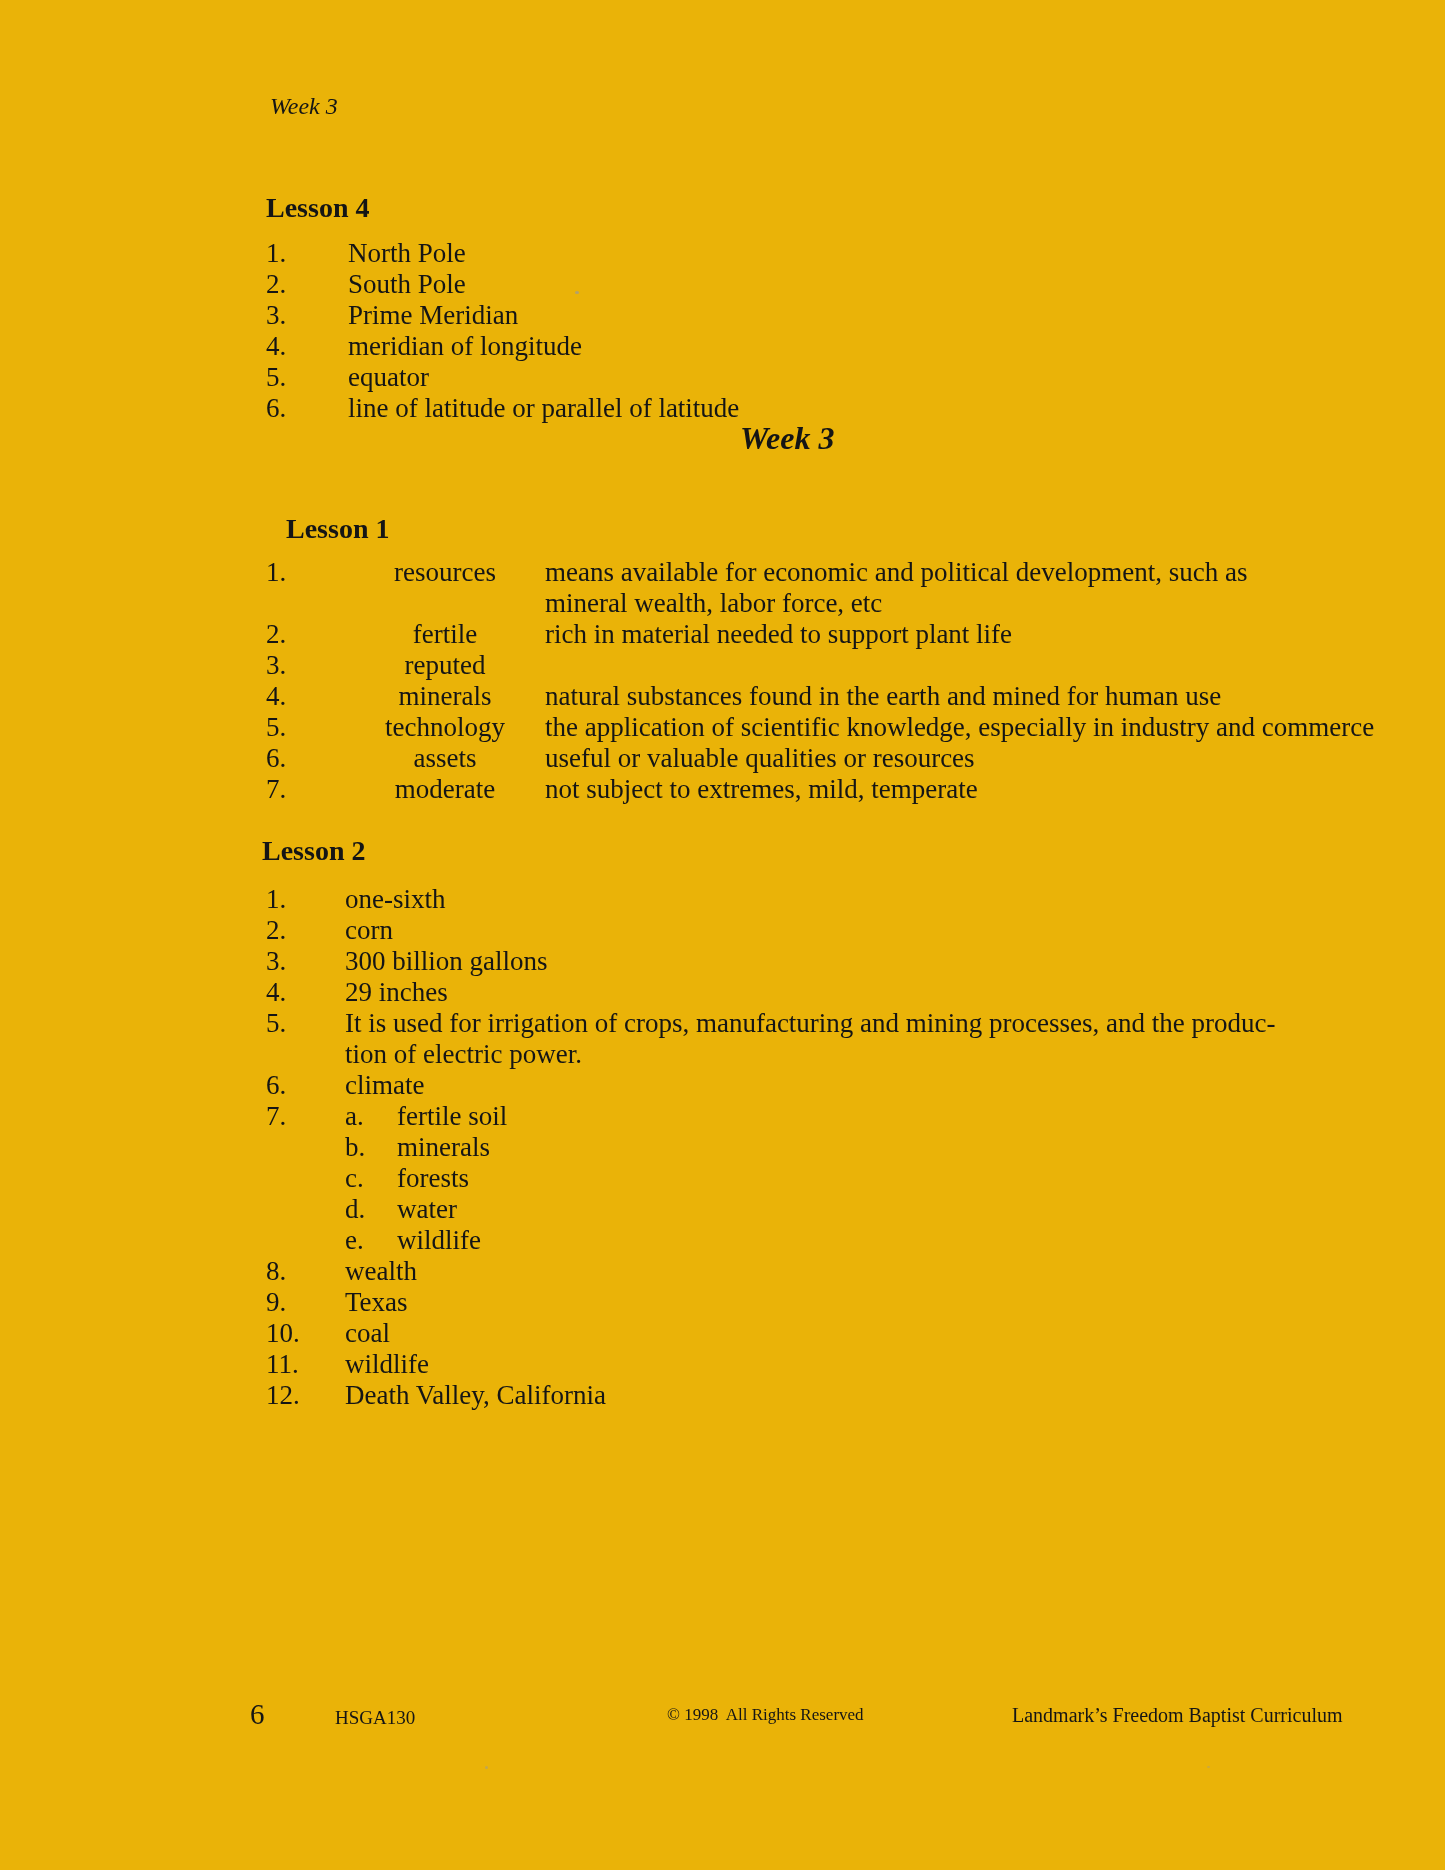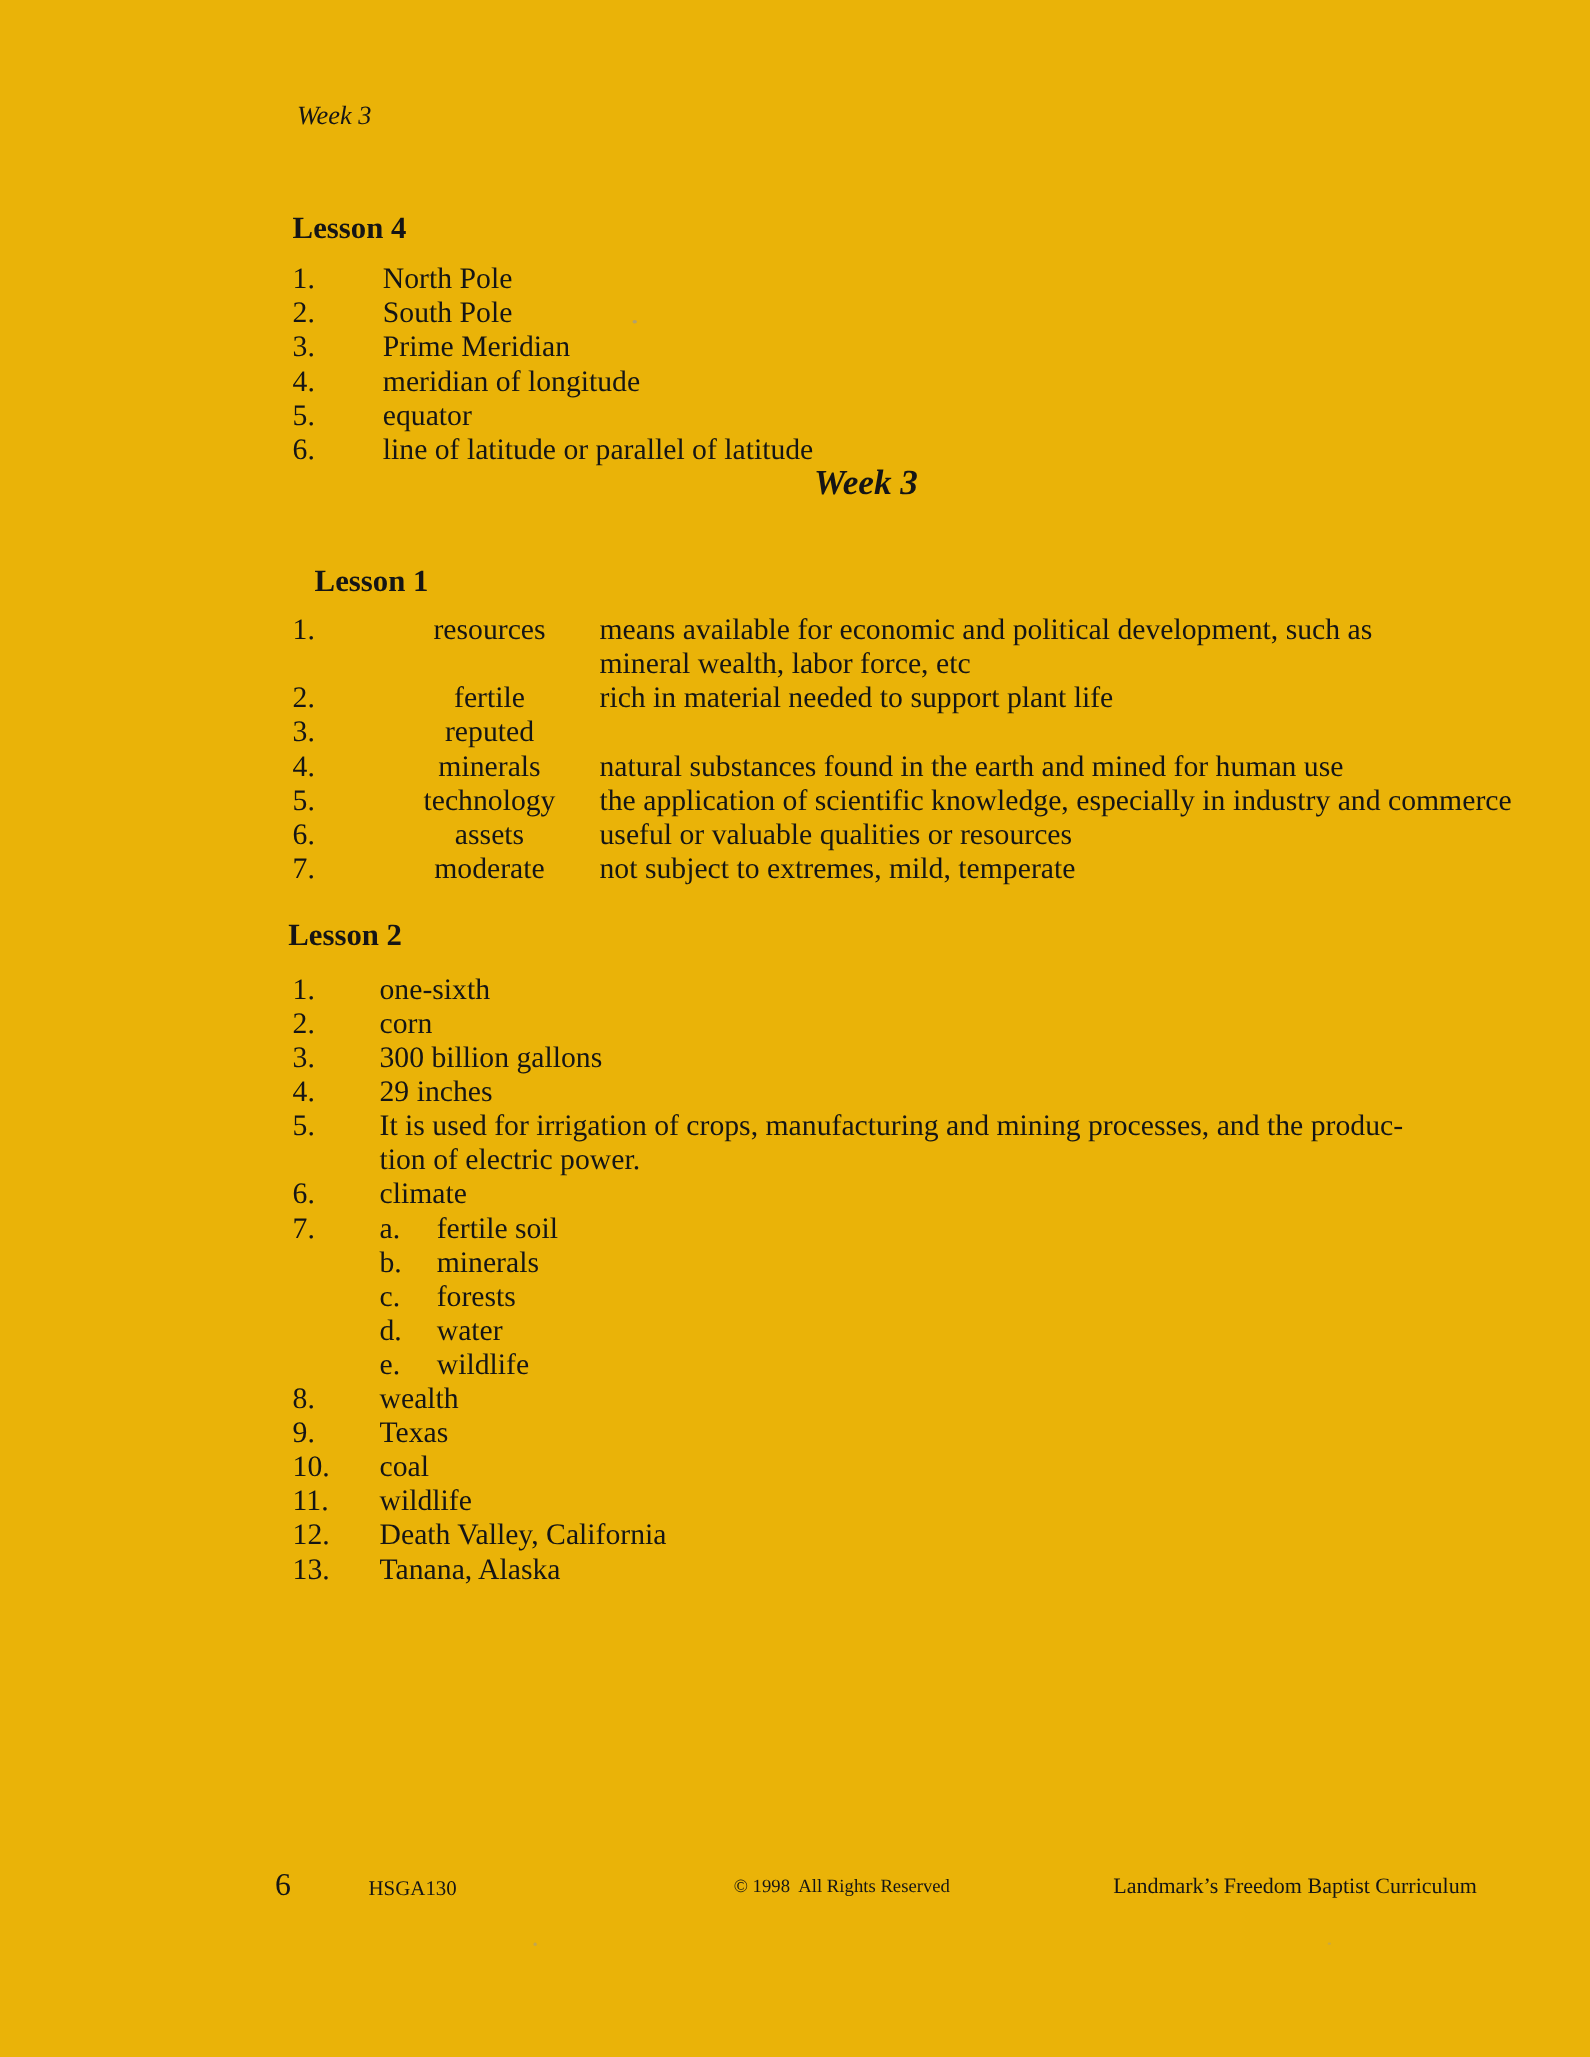--- a/index.html
+++ b/index.html
@@ -233,24 +233,20 @@
       <span class="txt">coal</span>
     </div>
     <div class="srow">
       <span class="num">11.</span>
       <span class="txt">wildlife</span>
     </div>
     <div class="srow">
       <span class="num">12.</span>
       <span class="txt">Death Valley, California</span>
     </div>
-    <div class="srow">
-      <span class="num">13.</span>
-      <span class="txt">Tanana, Alaska</span>
-    </div>
   </div>
 
   <span class="footer-item page-number">6</span>
   <span class="footer-item footer-code">HSGA130</span>
   <span class="footer-item footer-copyright">© 1998  All Rights Reserved</span>
   <span class="footer-item footer-publisher">Landmark’s Freedom Baptist Curriculum</span>
 
   <span class="speck speck-1"></span>
   <span class="speck speck-2"></span>
   <span class="speck speck-3"></span>

